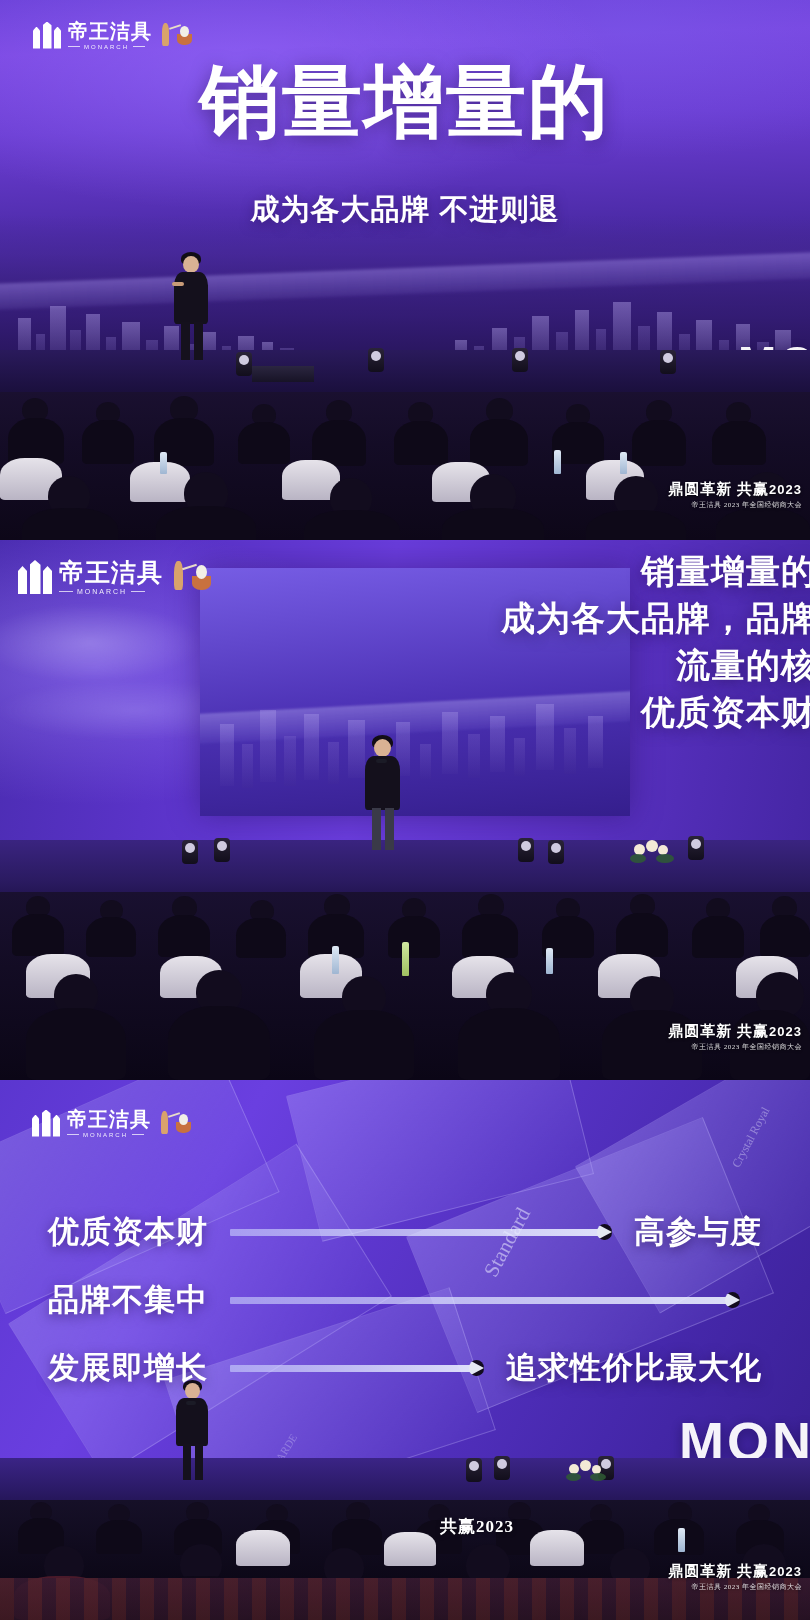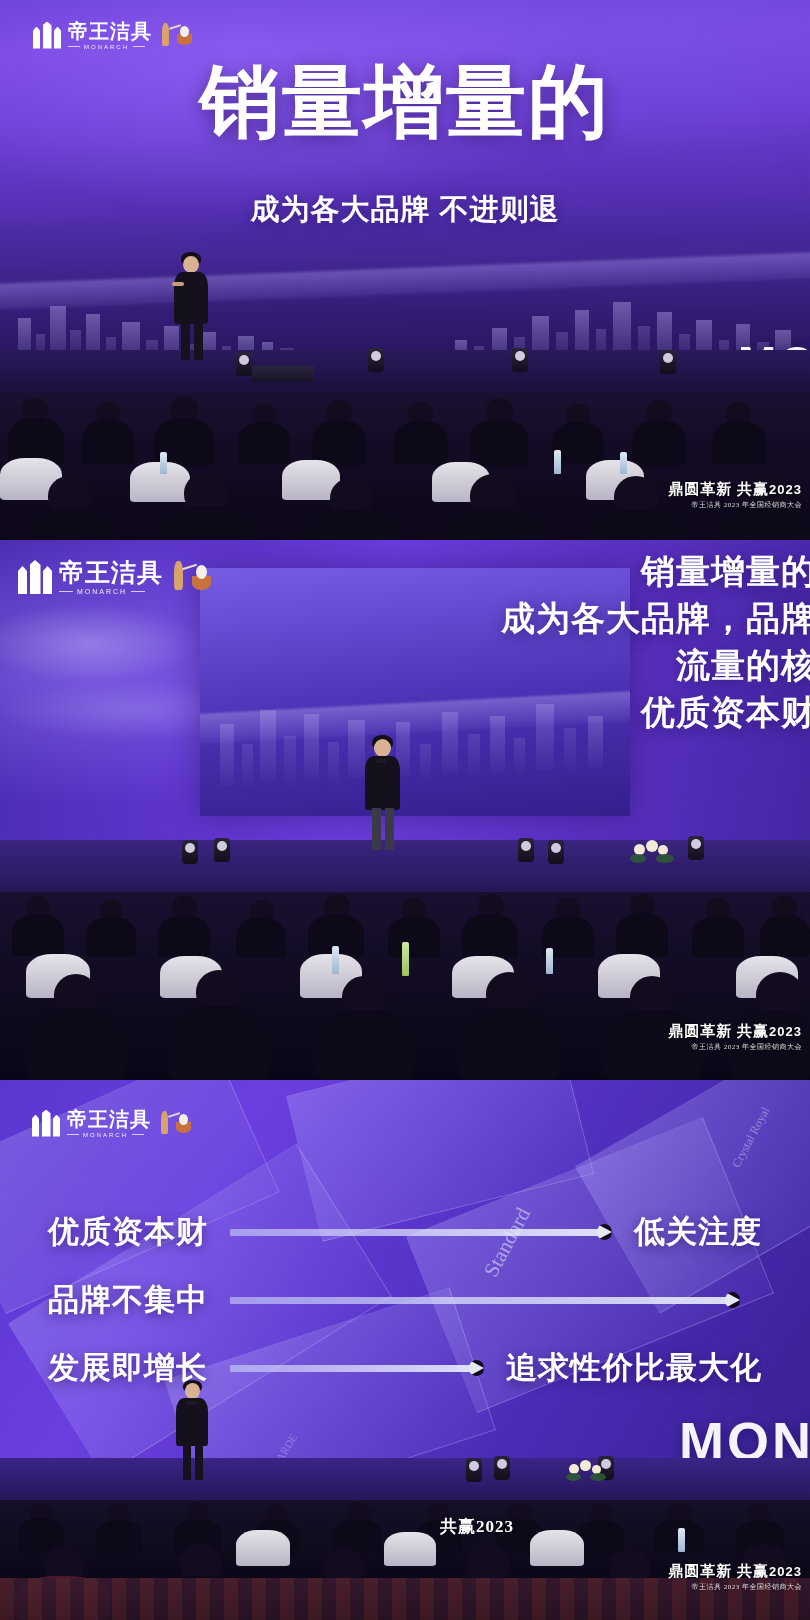--- a/index.html
+++ b/index.html
@@ -527,21 +527,21 @@
     </div>
 
 
     <div class="p3-rows">
       <div class="p3-row">
         <span class="p3-left">优质资本财</span>
         <span class="p3-arrow">
           <span class="shaft"></span>
             <span class="head"></span>
         </span>
-        <span class="p3-right">低关注度</span>
+        <span class="p3-right">高参与度</span>
       </div>
       <div class="p3-row">
         <span class="p3-left">品牌不集中</span>
         <span class="p3-arrow">
           <span class="shaft"></span>
             <span class="head"></span>
         </span>
       </div>
       <div class="p3-row">
         <span class="p3-left">发展即增长</span>

